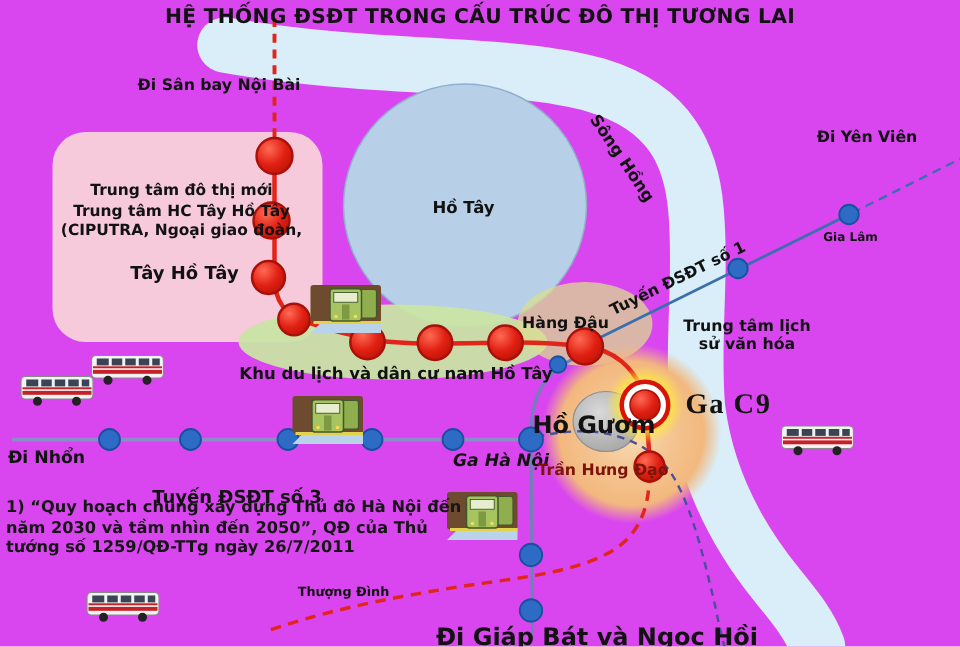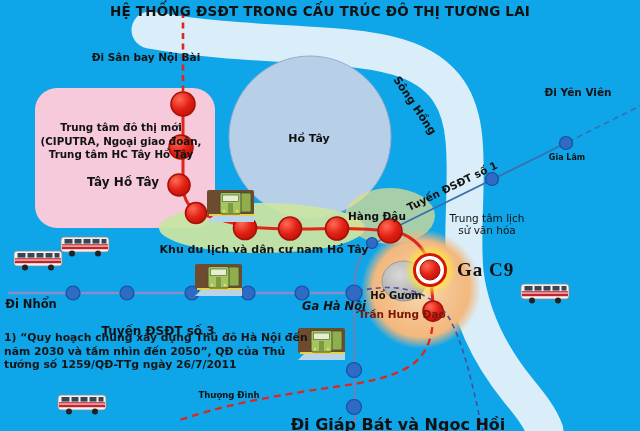--- a/index.html
+++ b/index.html
@@ -1,39 +1,39 @@
 <!DOCTYPE html>
 <html><head>
 <meta charset="utf-8">
 <style>
   html,body{margin:0;padding:0;background:#fff;}
   #canvas{
-    position:relative;width:640px;height:431px;background:#0ea5e9;overflow:hidden;
+    position:relative;width:640px;height:431px;background:#d946ef;overflow:hidden;
     font-family:"DejaVu Sans","Liberation Sans",sans-serif;color:#111;
   }
   #map-svg{position:absolute;left:0;top:0;z-index:1;}
   .lbl{position:absolute;z-index:2;white-space:nowrap;font-weight:bold;color:#121212;
        transform:translate(-50%,-50%);line-height:1.15;}
   .c{text-align:center;}
   #title-label{left:0;right:0;top:4px;transform:none;text-align:center;font-size:13.5px;letter-spacing:.2px;}
   #lbl-noibai{left:146px;top:57px;font-size:10.5px;}
   #lbl-ntl{left:52px;top:100px;transform:translate(0,-50%);font-size:12px;}
   #lbl-ntl-desc{left:121px;top:141px;font-size:10.3px;font-weight:600;line-height:13.5px;}
   #lbl-thtay{left:123px;top:183px;font-size:12px;text-align:center;}
   #lbl-hotay{left:309px;top:139px;font-size:11px;}
   #lbl-songhong{left:414px;top:106px;font-size:11px;transform:translate(-50%,-50%) rotate(56deg);}
   #lbl-yenvien{left:578px;top:92px;font-size:10.5px;font-weight:600;}
   #lbl-gialam{left:567px;top:158px;font-size:8px;}
   #lbl-tuyen1{left:452px;top:186px;font-size:10.5px;font-weight:600;transform:translate(-50%,-50%) rotate(-26deg);}
-  #lbl-ttlsvh{left:487px;top:224px;font-size:10.5px;font-weight:400;}
+  #lbl-ttlsvh{left:498px;top:224px;font-size:10.5px;font-weight:700;}
   #lbl-hangdau{left:377px;top:216px;font-size:10.5px;}
   #lbl-khudulich{left:264px;top:250px;font-size:11px;}
   #lbl-gac9{left:457px;top:259px;transform:none;font-family:"Liberation Serif","DejaVu Serif",serif;
             font-size:19px;font-weight:bold;letter-spacing:1px;}
-  #lbl-hoguom{left:396px;top:284px;font-size:10px;font-weight:600;margin-top:12px;}
+  #lbl-hoguom{left:396px;top:284px;font-size:16px;font-weight:600;}
   #lbl-gahanoi{left:334px;top:307px;font-size:11.5px;font-style:italic;}
   #lbl-thd{left:402px;top:314px;font-size:10.5px;color:#7d1408;}
   #lbl-nhon{left:31px;top:305px;font-size:11.5px;}
   #lbl-tuyen3{left:158px;top:312px;font-size:12px;margin-top:20px;}
   #lbl-thuongdinh{left:229px;top:396px;font-size:8.5px;text-align:center;}
   #lbl-giapbat{left:398px;top:425px;font-size:16px;}
   #note-block{position:absolute;z-index:2;left:4px;top:331px;width:310px;
               font-size:10.8px;font-weight:600;line-height:13.5px;color:#161616;}
   #note-block sup{font-size:7px;}
 </style>
@@ -157,22 +157,22 @@
     <use href="#bus" x="58" y="391"></use>
     <use href="#bus" x="521" y="280"></use>
   </svg>
 
   <div class="lbl" id="title-label">HỆ THỐNG ĐSĐT TRONG CẤU TRÚC ĐÔ THỊ TƯƠNG LAI</div>
 
   <div class="lbl" id="lbl-noibai">Đi Sân bay Nội Bài</div>
 
   <div class="lbl c" id="lbl-ntl-desc">
     <div>Trung tâm đô thị mới</div>
+    <div>Trung tâm HC Tây Hồ Tây</div>
     <div>(CIPUTRA, Ngoại giao đoàn,</div>
-    <div>Trung tâm HC Tây Hồ Tây</div>
   </div>
   <div class="lbl" id="lbl-thtay">Tây Hồ Tây</div>
 
   <div class="lbl" id="lbl-hotay">Hồ Tây</div>
   <div class="lbl" id="lbl-songhong">Sông Hồng</div>
 
   <div class="lbl" id="lbl-yenvien">Đi Yên Viên</div>
   <div class="lbl" id="lbl-gialam">Gia Lâm</div>
   <div class="lbl" id="lbl-tuyen1">Tuyến ĐSĐT số 1</div>
 

